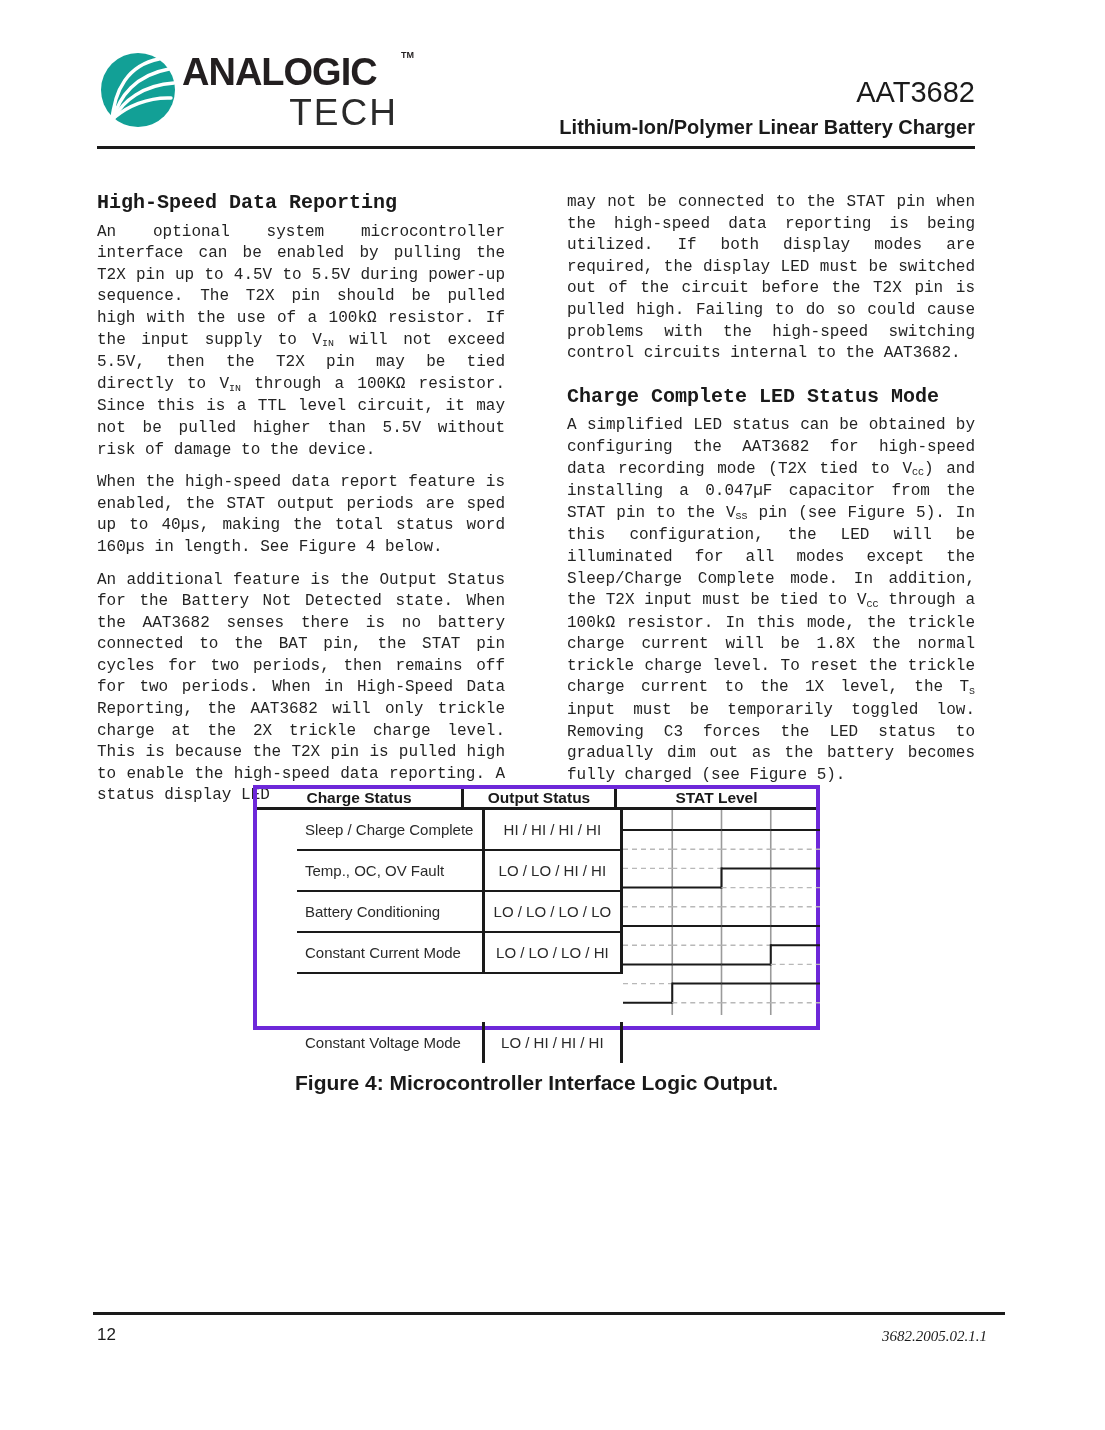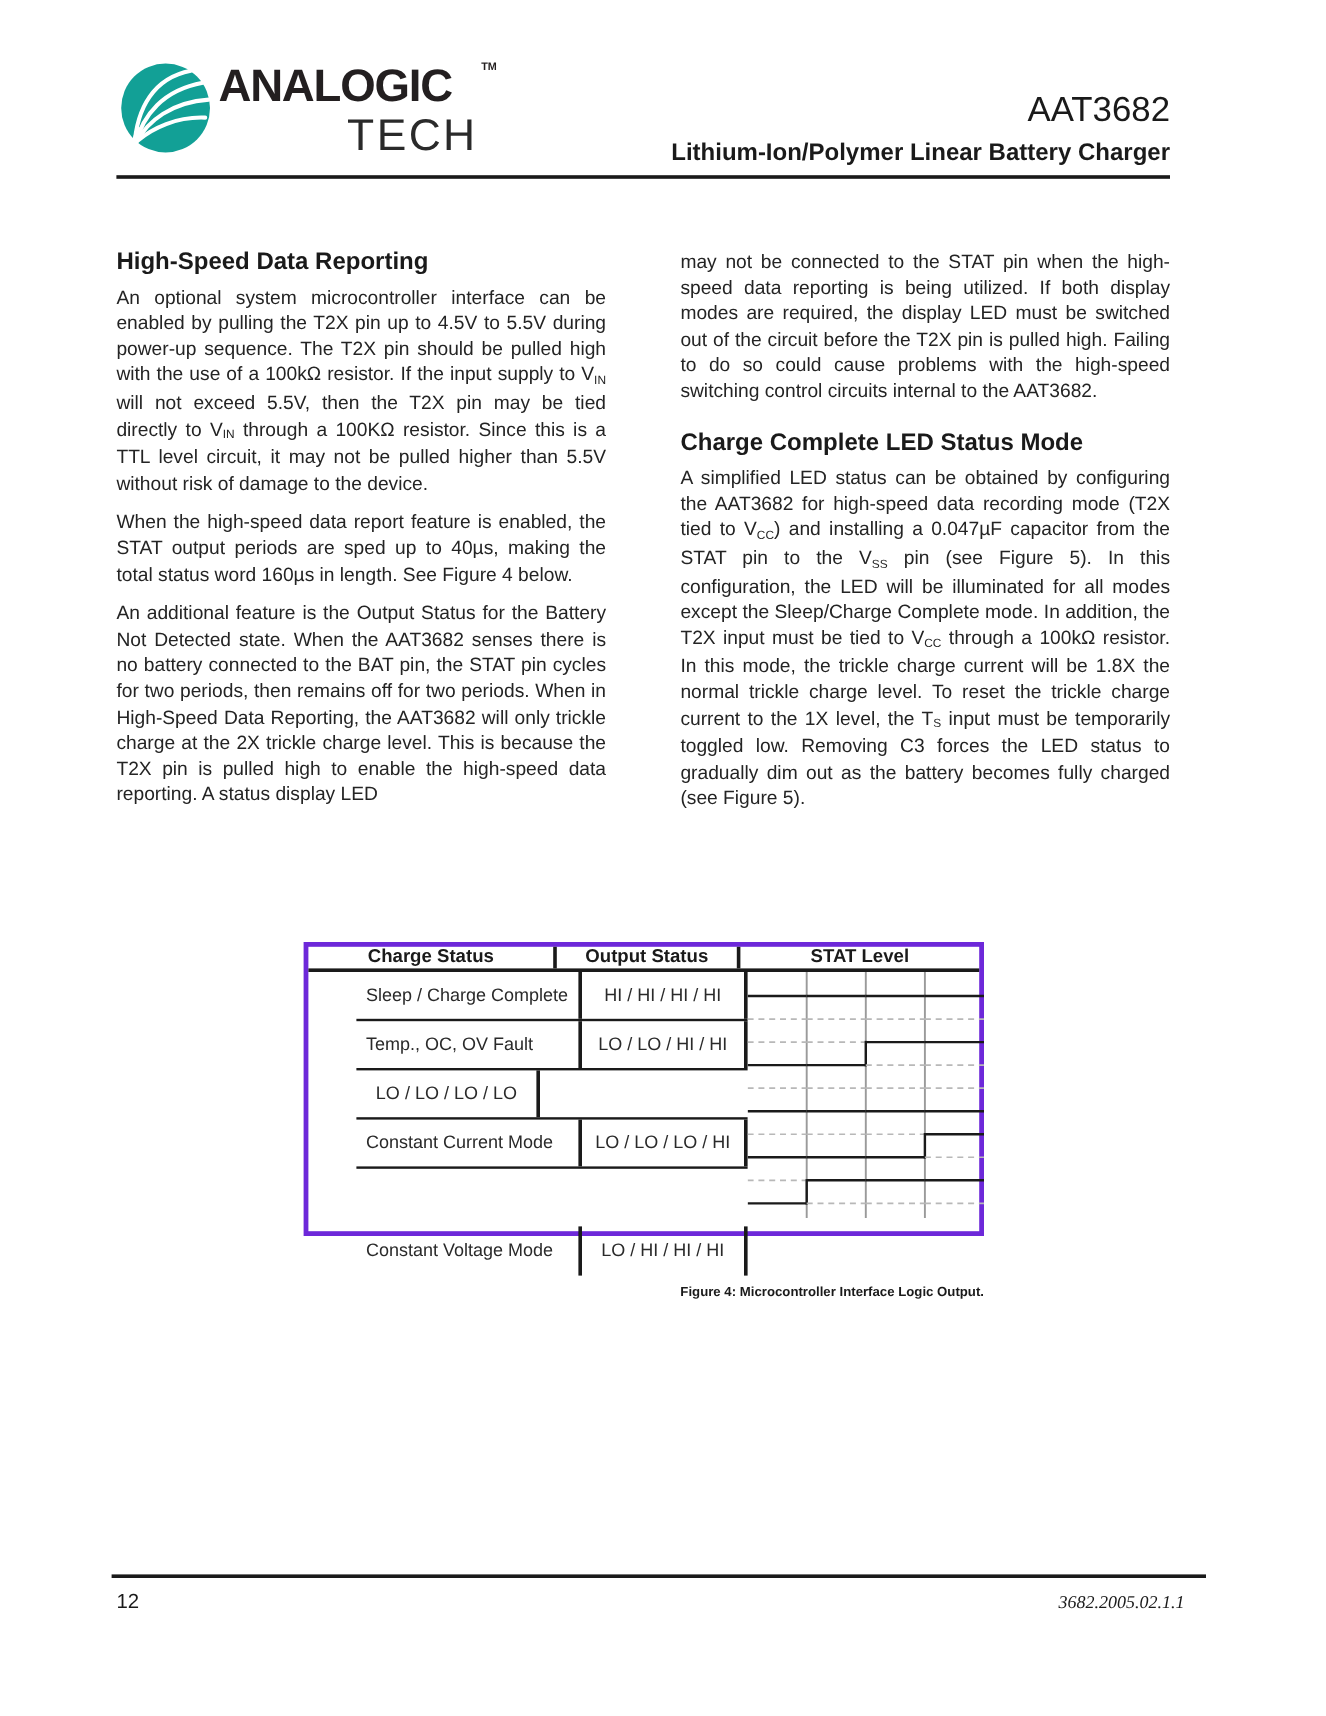--- a/index.html
+++ b/index.html
@@ -18,21 +18,21 @@
   .logo-text { position: absolute; left: 182px; top: 53px; width: 216px; line-height: 1; }
   .logo-line1 { font-size: 38px; font-weight: bold; letter-spacing: -1px; color: #231f20; display:block; }
   .logo-line2 { font-size: 37px; font-weight: normal; letter-spacing: 2px; color: #2a2a2a; display:block; text-align: right; margin-top: 3px; }
   .logo-tm { position: absolute; right: -16px; top: -2px; font-size: 9px; font-weight: bold; letter-spacing: 0; color:#231f20; }
   .title-block { position: absolute; right: 130px; top: 76px; text-align: right; color:#1a1a1a; }
   .part-number { font-size: 29px; font-weight: normal; letter-spacing: 0; }
   .subtitle { font-size: 20px; font-weight: bold; margin-top: 7px; }
   .header-rule { position: absolute; left: 97px; width: 878px; top: 146px; height: 3px; background: #1a1a1a; }
 
   
-  .col { position: absolute; top: 208px; width: 408px; font-size: 16px; line-height: 21.6px; }
+  .col { position: absolute; top: 192px; width: 408px; font-size: 16px; line-height: 21.6px; font-family: Liberation Mono, monospace; }
   .col-left  { left: 97px; }
   .col-right { left: 567px; }
   .sec-heading { font-size: 20px; font-weight: bold; color: #1a1a1a; margin-bottom: 8px; }
   .sec-heading.mt { margin-top: 21px; }
   .para { text-align: justify; margin-bottom: 11px; color:#242424; }
   sub { font-size: 0.62em; vertical-align: baseline; position: relative; top: 0.28em; letter-spacing: 0; }
 
   
   .fig-table {
     position: absolute; left: 253px; top: 785px;
@@ -49,21 +49,21 @@
   .rows { display: flex; flex-direction: column; width: 366px; padding-left: 40px; }
   .trow { display: flex; height: 41px; border-bottom: 2px solid #1a1a1a; }
   .trow:last-child { border-bottom: none; margin-top: 48px; }
   .td { display: flex; align-items: center; font-size: 15px; color:#2a2a2a; }
   .td.c1 { padding-left: 8px; justify-content: flex-start; }
   .td.c2 { justify-content: center; }
   .statcol { flex: 1; position: relative; }
   .statcol svg { display: block; }
 
   
-  .fig-caption { position: absolute; left: 253px; width: 567px; top: 1071px; text-align: right; font-size: 11px; font-weight: bold; color:#1a1a1a; }
+  .fig-caption { position: absolute; left: 253px; width: 567px; top: 1071px; text-align: center; font-size: 21px; font-weight: bold; color:#1a1a1a; }
 
   
   .footer-rule { position: absolute; left: 93px; width: 912px; top: 1312px; height: 3px; background: #1a1a1a; }
   .footer-page { position: absolute; left: 97px; top: 1325px; font-size: 17px; color:#1a1a1a; }
   .footer-doc  { position: absolute; right: 118px; top: 1328px; font-family: "Liberation Serif", serif; font-style: italic; font-size: 15px; color:#1a1a1a; }
 </style>
 </head>
 <body>
 
 <div class="page">
@@ -116,20 +116,21 @@
       <div class="rows">
         <div class="trow">
           <div class="td c1">Sleep / Charge Complete</div>
           <div class="td c2">HI / HI / HI / HI</div>
         </div>
         <div class="trow">
           <div class="td c1">Temp., OC, OV Fault</div>
           <div class="td c2">LO / LO / HI / HI</div>
         </div>
         <div class="trow">
+          <div class="td c1">Battery Conditioning</div>
           <div class="td c2">LO / LO / LO / LO</div>
         </div>
         <div class="trow">
           <div class="td c1">Constant Current Mode</div>
           <div class="td c2">LO / LO / LO / HI</div>
         </div>
         <div class="trow">
           <div class="td c1">Constant Voltage Mode</div>
           <div class="td c2">LO / HI / HI / HI</div>
         </div>

